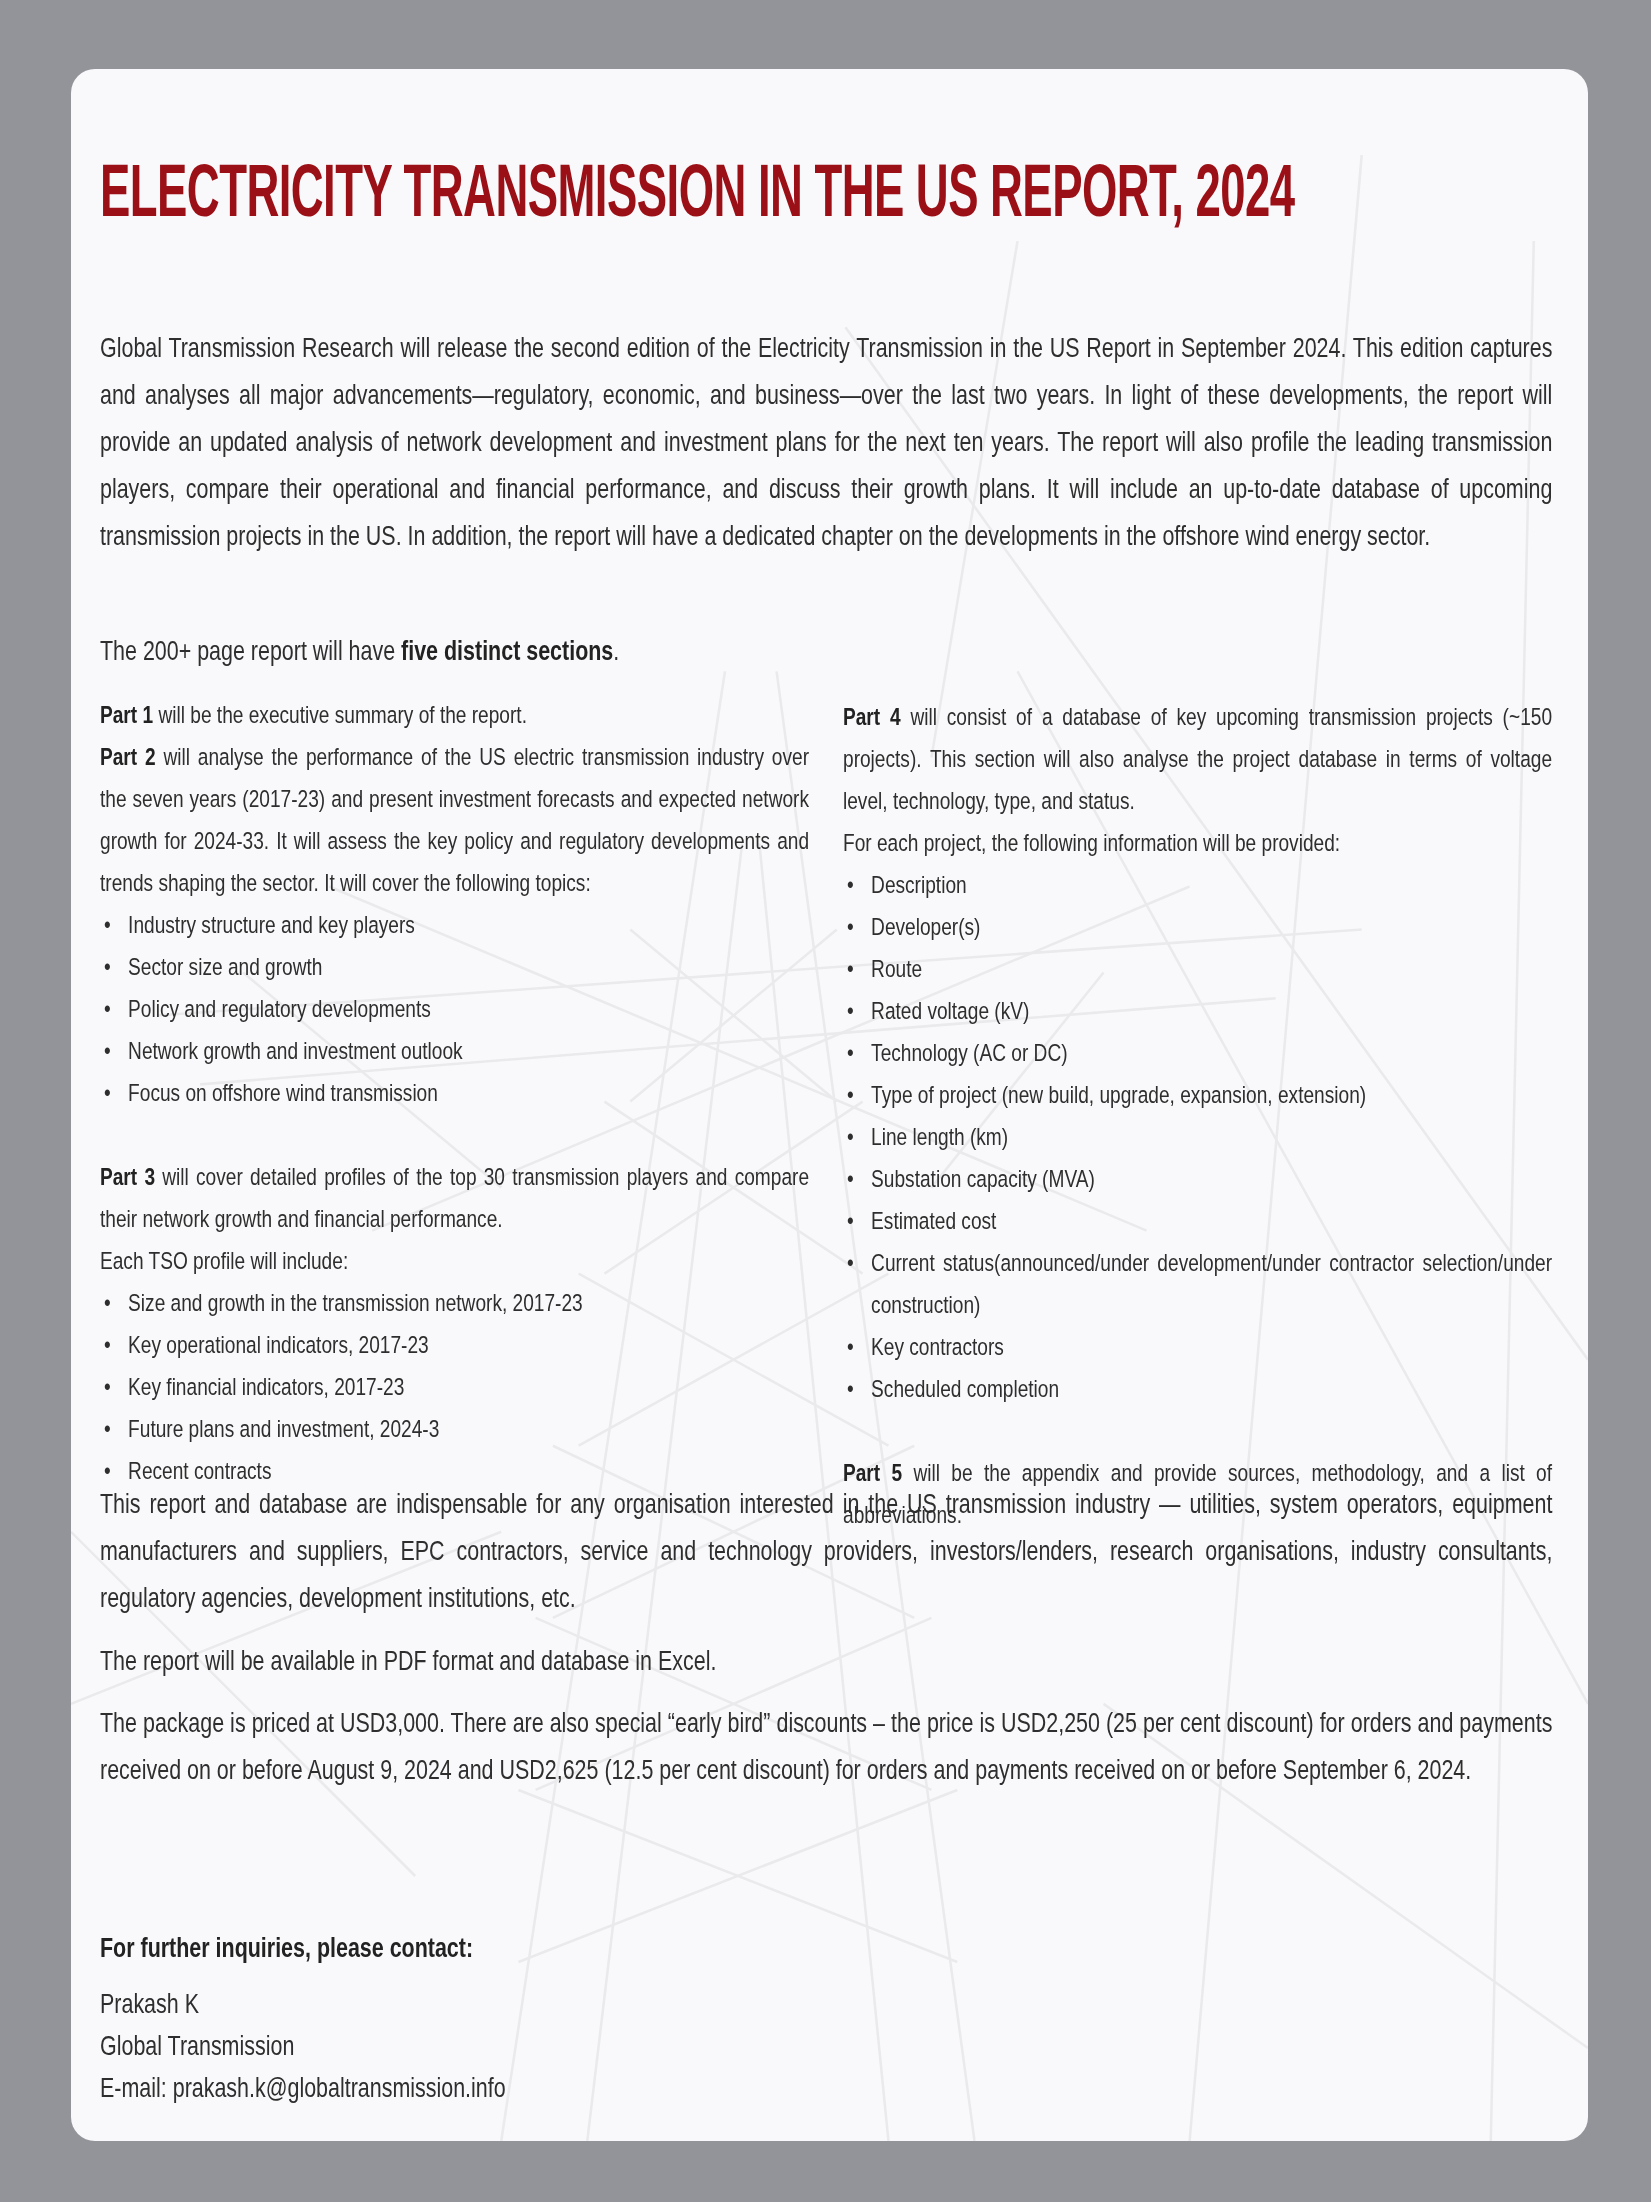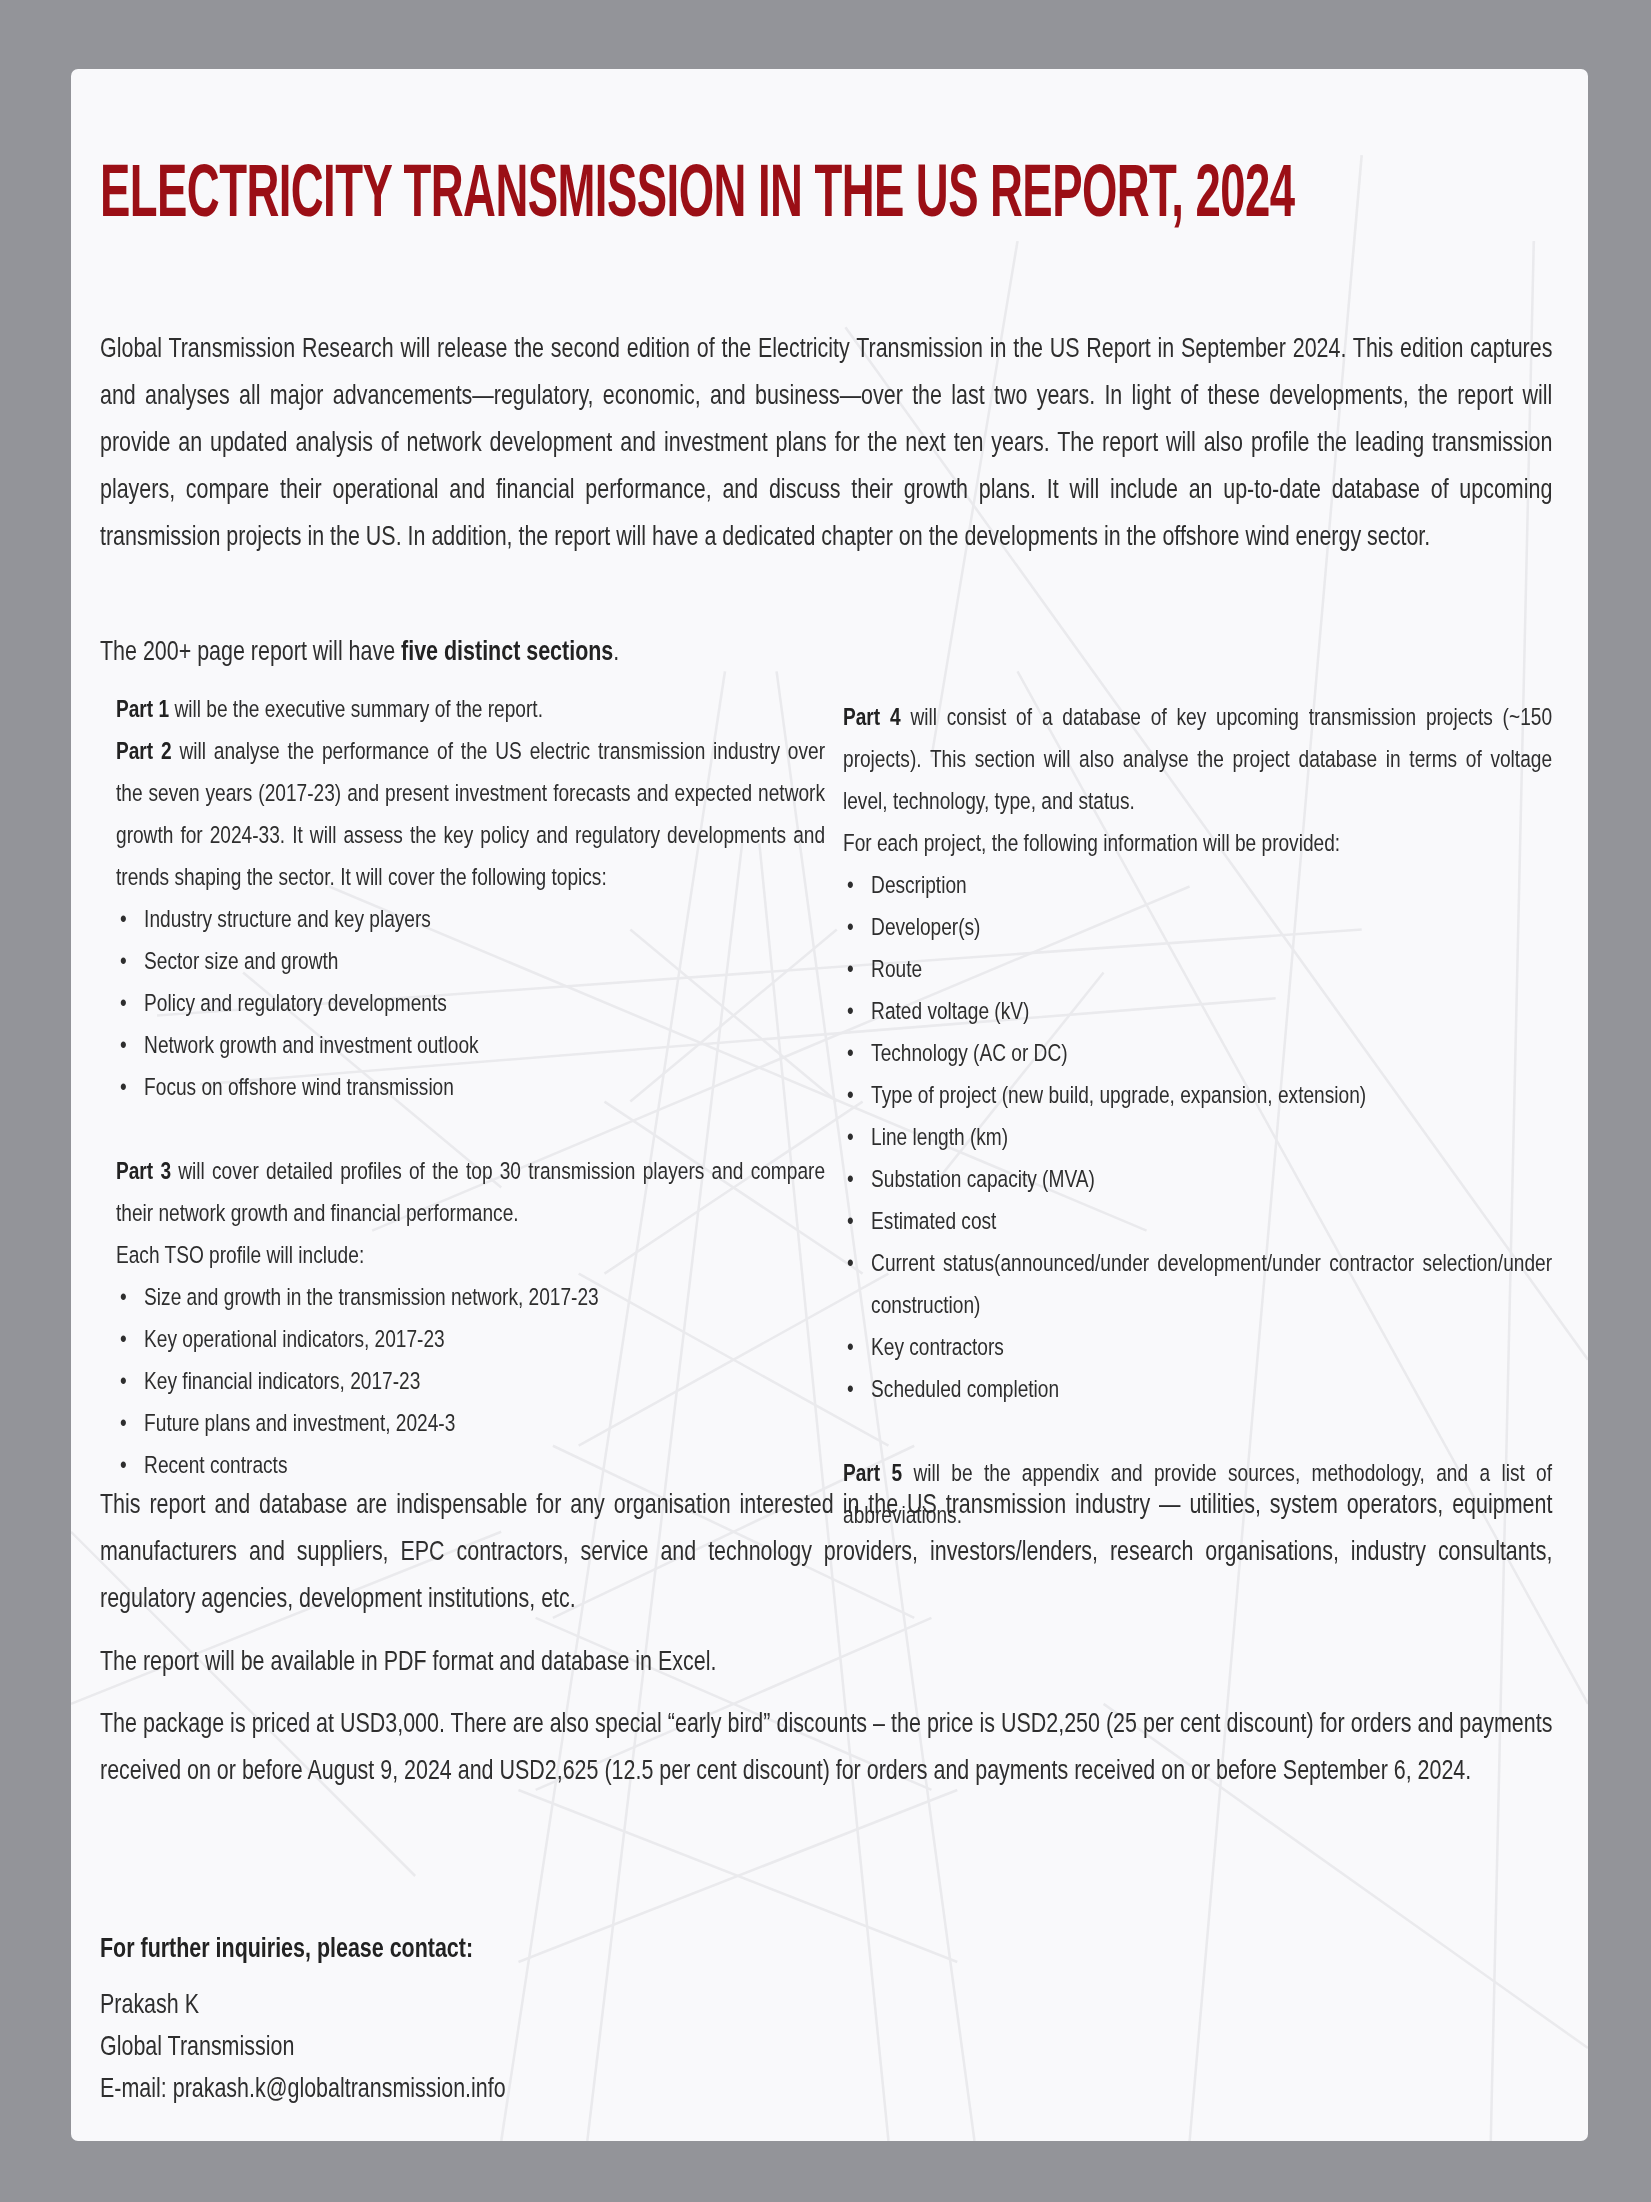--- a/index.html
+++ b/index.html
@@ -15,21 +15,21 @@
       font-family: "Liberation Sans", sans-serif;
       color: #2b2b2b;
     }
     .card {
       position: absolute;
       left: 71px;
       top: 69px;
       width: 1517px;
       height: 2072px;
       background: #f9f9fb;
-      border-radius: 7px;
+      border-radius: 24px;
       overflow: hidden;
     }
     .bg-art {
       position: absolute;
       inset: 0;
       pointer-events: none;
     }
     .content {
       position: absolute;
       left: 29px;
@@ -69,21 +69,21 @@
     }
     .sections-line {
       top: 558px;
       width: 1862px;
       font-size: 27.5px;
     }
     .col {
       position: absolute;
       top: 619px;
     }
-    .col-left { left: 16px; width: 709px; }
+    .col-left { left: 0; width: 709px; margin-top: 6px; }
     .col-right { left: 743px; width: 709px; margin-top: 8px; }
     .coltext {
       width: 909px; 
       font-size: 24.5px;
       line-height: 42px;
       color: #2e2e2e;
       text-align: justify;
     }
     .coltext p { margin: 0; }
     .coltext b { font-weight: bold; color: #222; }

